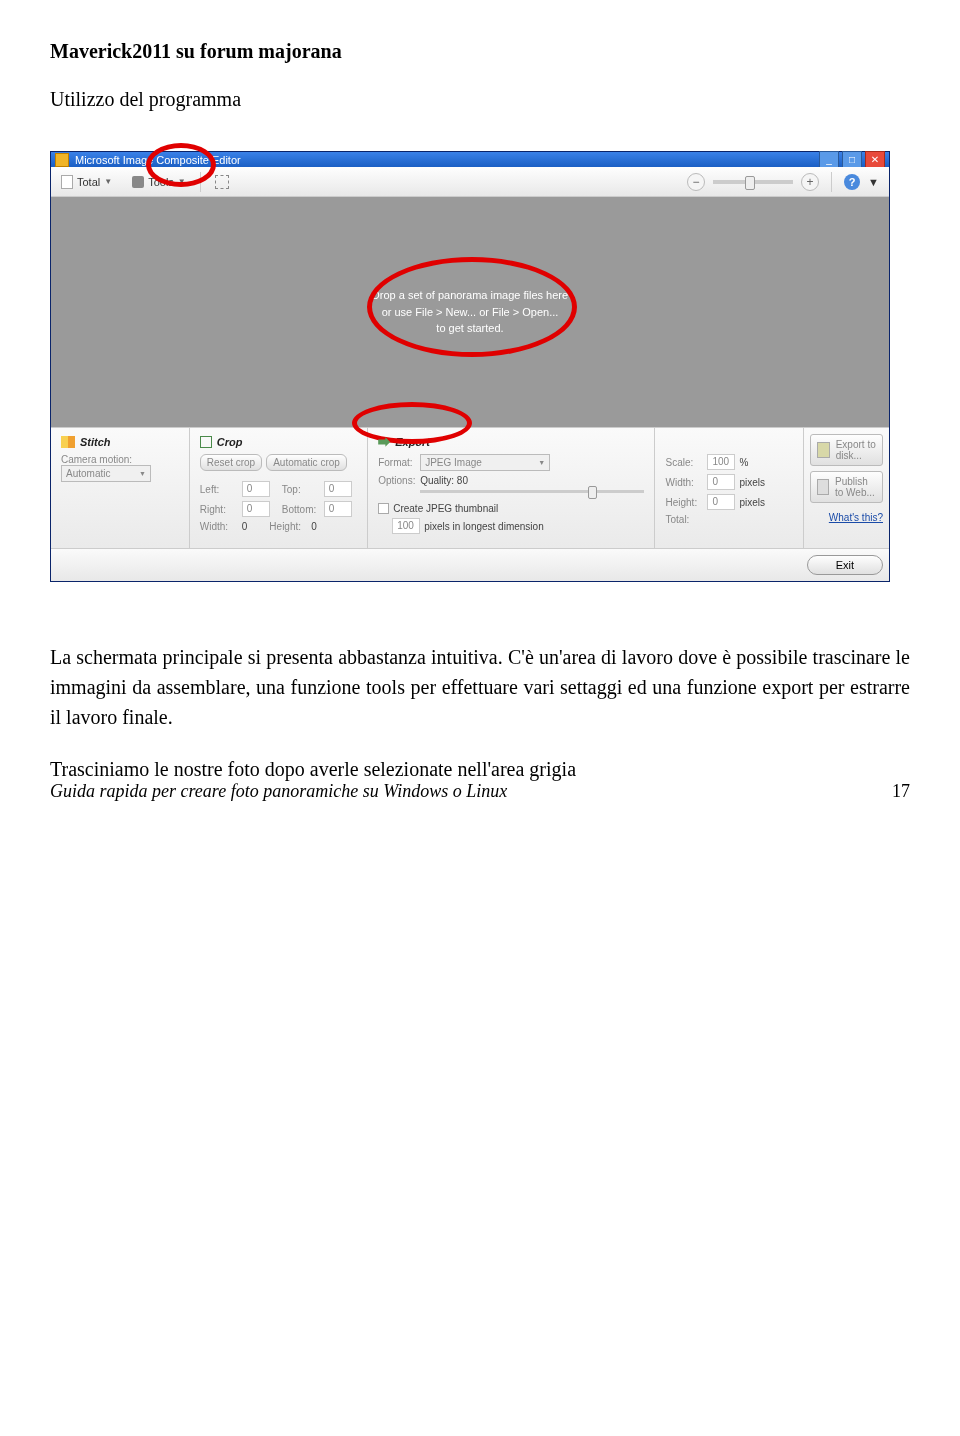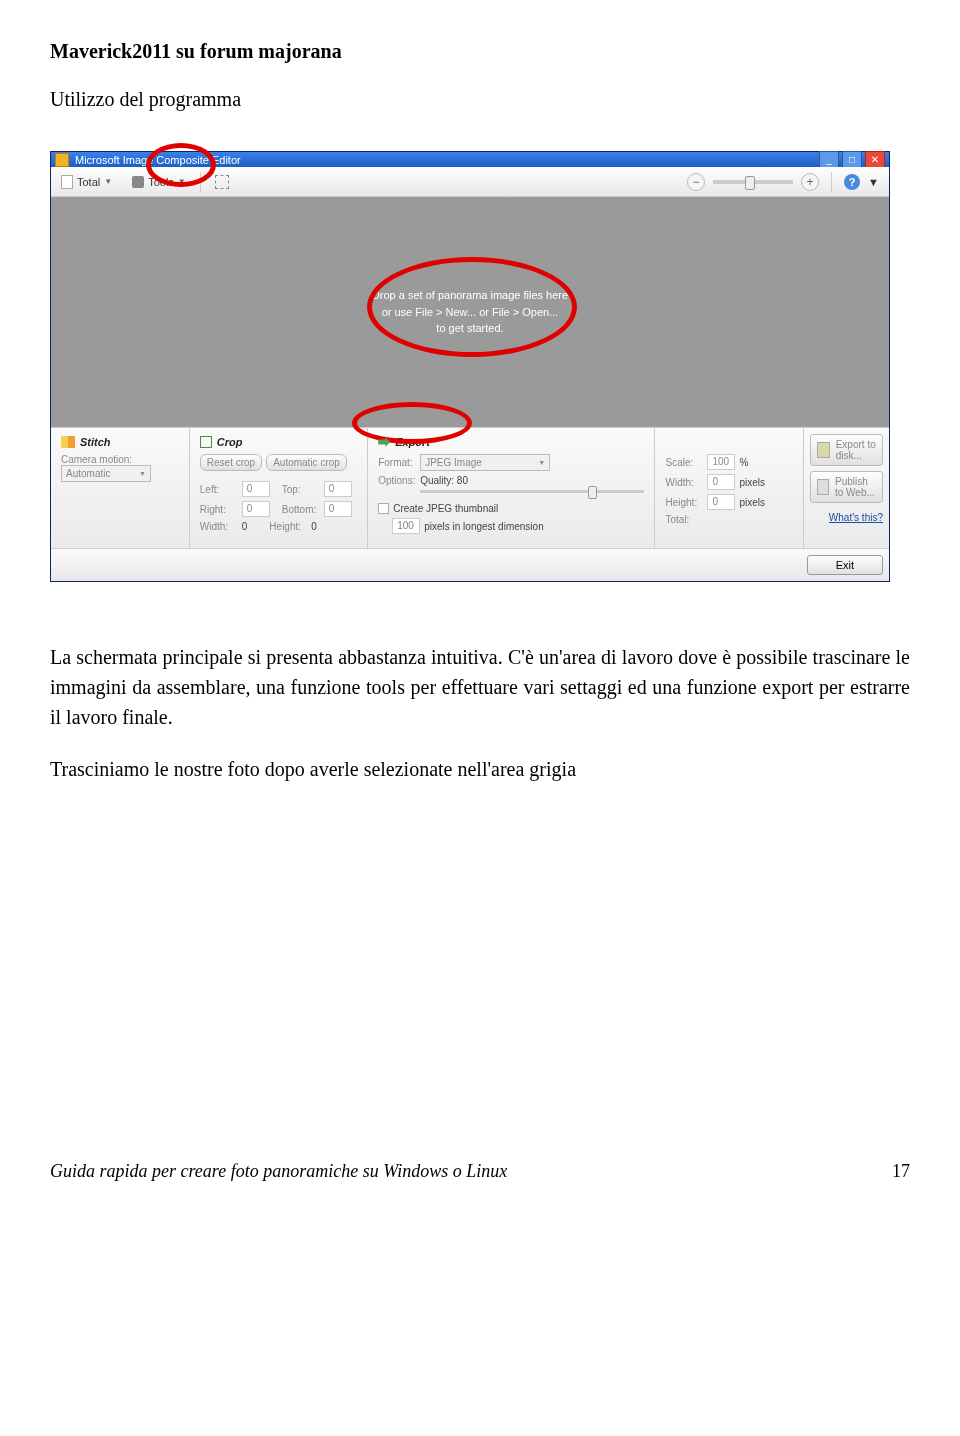--- a/index.html
+++ b/index.html
@@ -56,29 +56,29 @@
 .checkbox { width: 11px; height: 11px; border: 1px solid #aaa; background: #fff; }
 
 .oval3 { width: 120px; height: 42px; left: -16px; top: -26px; }
 
 .rightbtn { background: linear-gradient(to bottom, #fefefe, #e0e0e0); border: 1px solid #bbb; padding: 4px 6px; margin-bottom: 5px; display: flex; align-items: center; gap: 6px; color: #888; border-radius: 3px; font-size: 10px; }
 .disk-i { width: 20px; height: 16px; background: #d8d8a8; border: 1px solid #aaa; }
 .web-i { width: 20px; height: 16px; background: #ddd; border: 1px solid #aaa; }
 .link { color: #1a4ba8; text-decoration: underline; font-size: 10px; }
 
 .exitbar { background: linear-gradient(to bottom, #fafafa, #e8e8e8); padding: 6px; display: flex; justify-content: flex-end; border-top: 1px solid #ccc; }
-.exitbtn { background: linear-gradient(to bottom, #fefefe, #e0e0e0); border: 1px solid #999; padding: 3px 28px; font-size: 11px; border-radius: 3px; font-family: Tahoma, sans-serif; margin-left: 35px; }
+.exitbtn { background: linear-gradient(to bottom, #fefefe, #e0e0e0); border: 1px solid #999; padding: 3px 28px; font-size: 11px; border-radius: 10px; font-family: Tahoma, sans-serif; margin-left: 35px; }
 
 .stitch-icon { width: 14px; height: 12px; background: linear-gradient(90deg, #f8d050 50%, #f0a030 50%); }
 .crop-icon { width: 12px; height: 12px; border: 1px solid #4a8a4a; }
 .export-icon { width: 12px; height: 12px; background: #5a9a5a; clip-path: polygon(0 30%, 60% 30%, 60% 10%, 100% 50%, 60% 90%, 60% 70%, 0 70%); }
 .file-icon { width: 12px; height: 14px; background: #fff; border: 1px solid #aaa; }
 .gear-icon { width: 12px; height: 12px; background: #888; border-radius: 2px; }
 
-.footer { margin-top: 380px; display: flex; justify-content: space-between; align-items: flex-end; font-style: italic; font-size: 18px; }
+.footer { display: flex; justify-content: space-between; align-items: flex-end; font-style: italic; font-size: 18px; }
 .page-num { font-style: normal; }
 </style>
 </head>
 <body>
 
 <div class="page">
   <div class="header-bold">Maverick2011 su forum majorana</div>
   <div class="para">Utilizzo del programma</div>
 
   <div class="oval-wrap">

